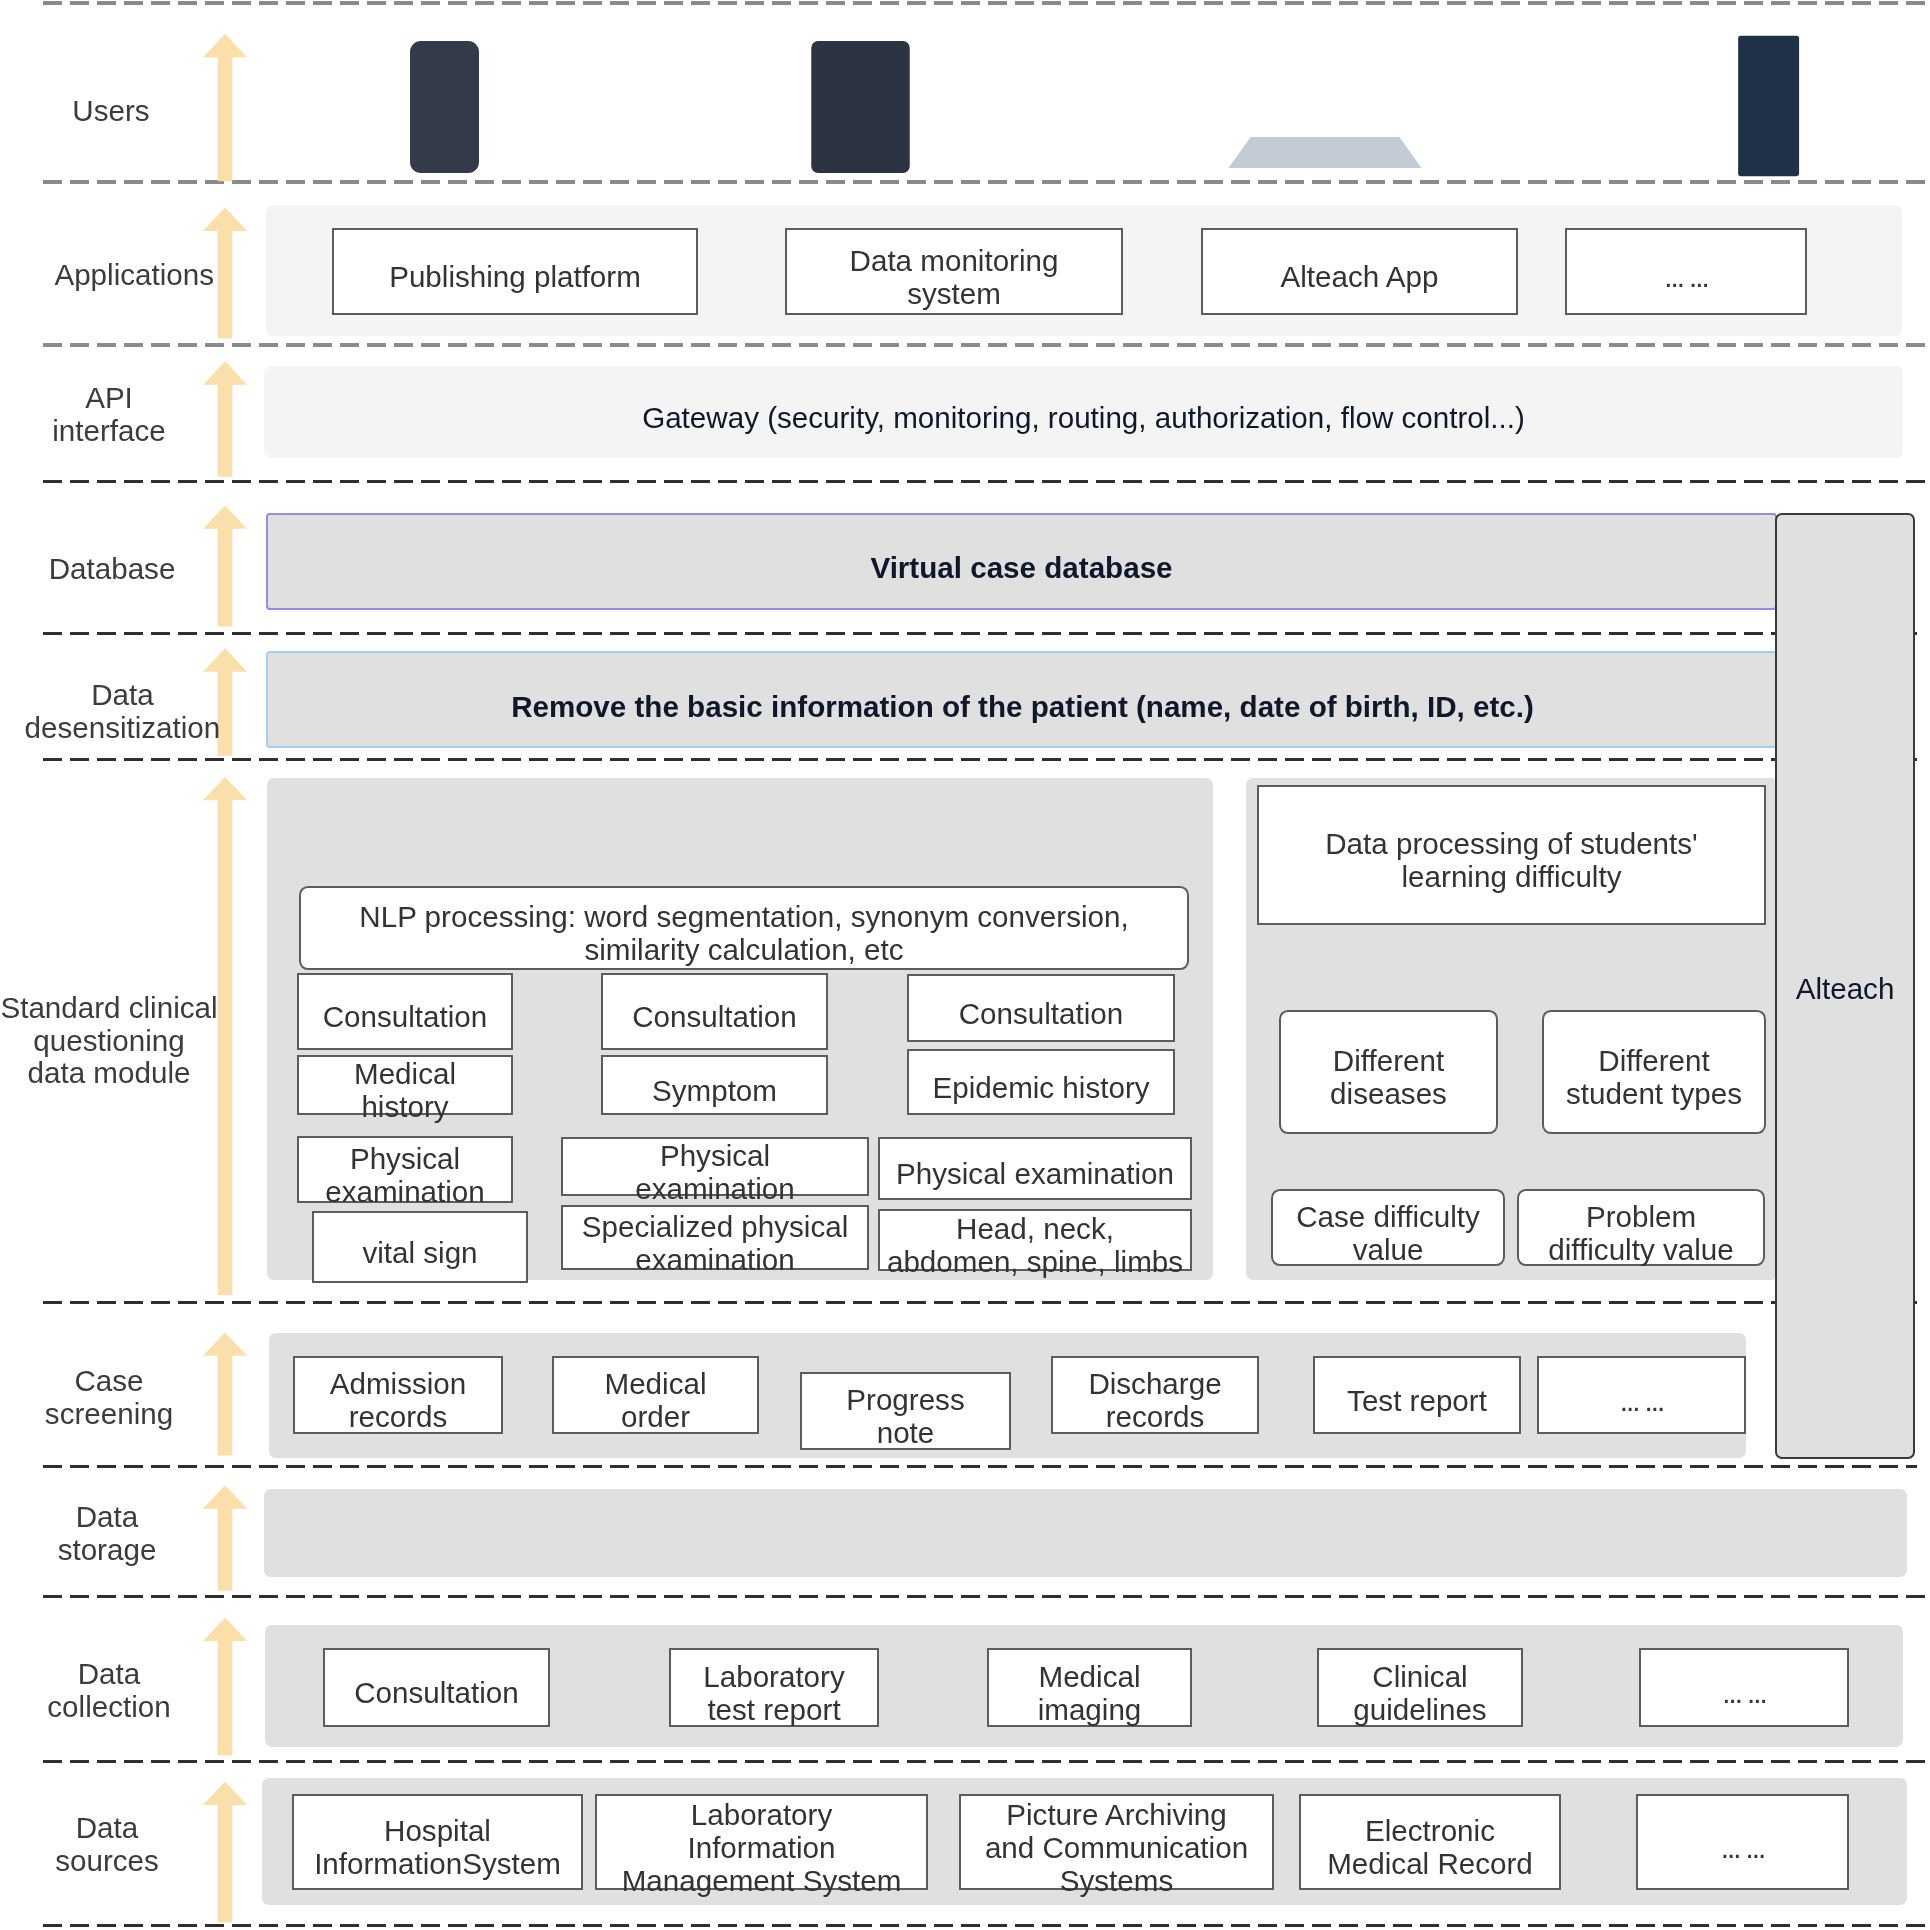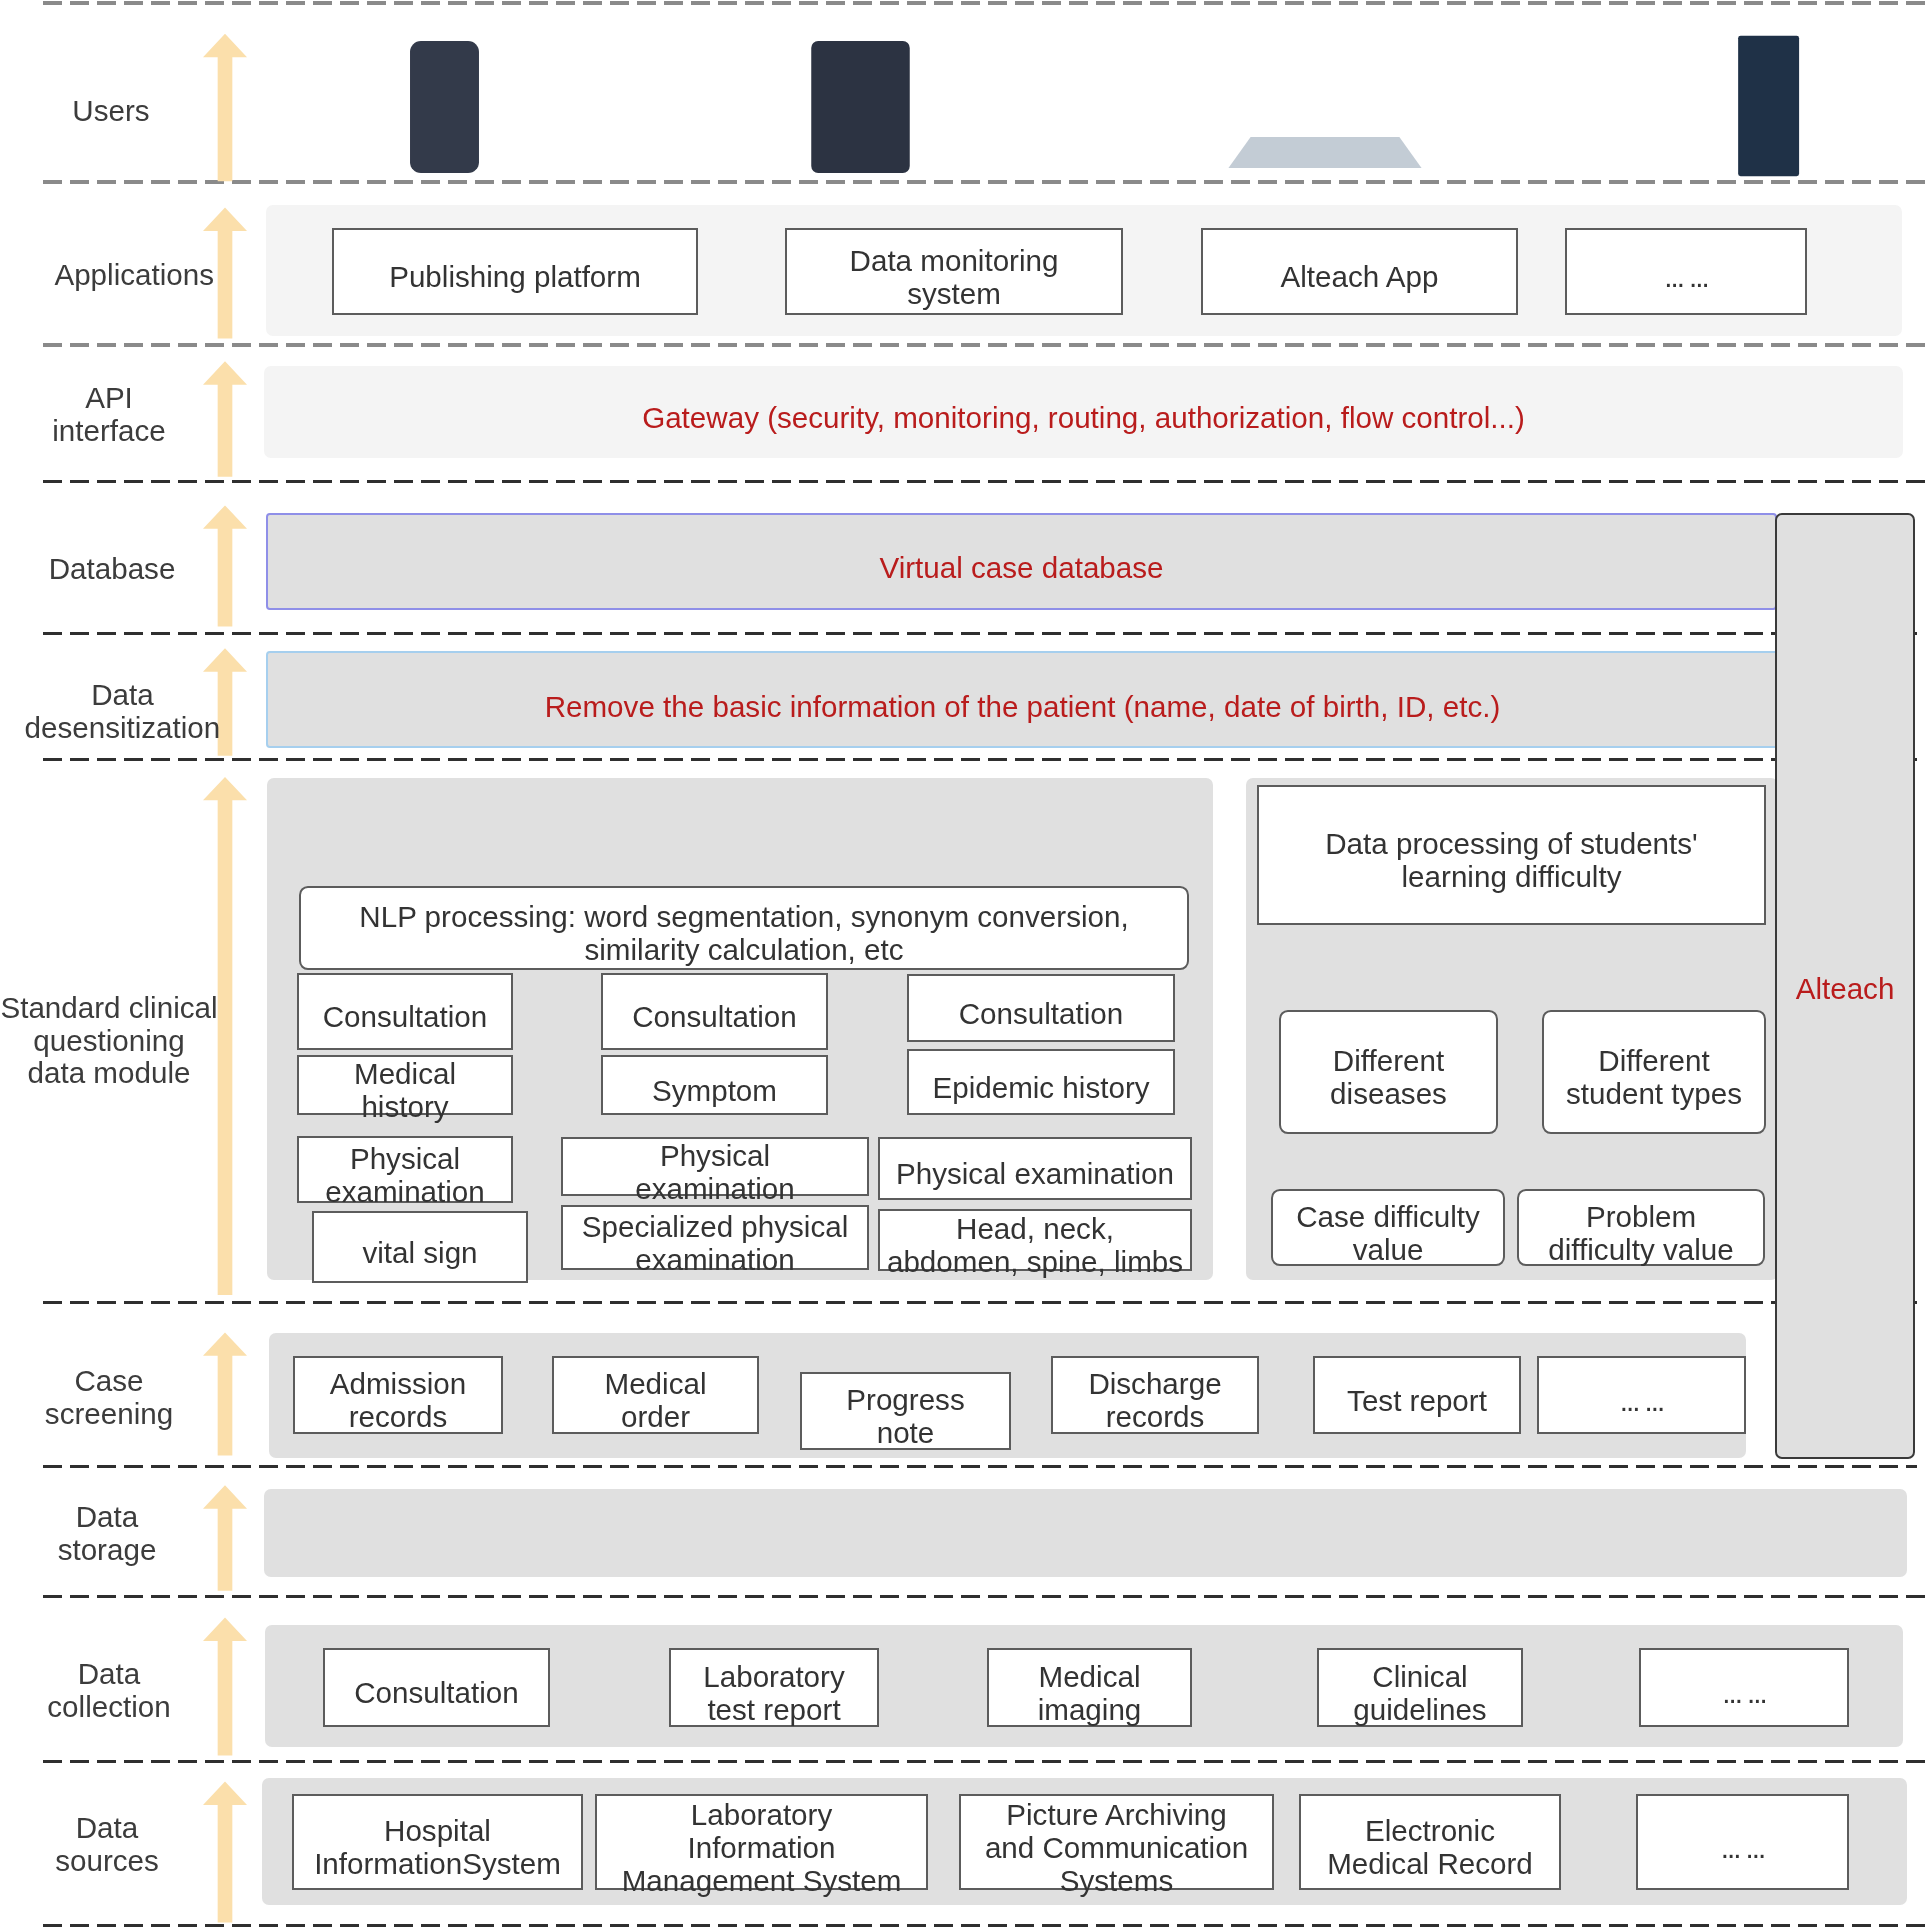--- a/index.html
+++ b/index.html
@@ -7,22 +7,22 @@
   #stage{position:relative;width:1931px;height:1931px;}
   .abs{position:absolute;box-sizing:border-box;}
   .sep{position:absolute;left:43px;height:3.3px;
        background-image:repeating-linear-gradient(to right,#2f2f2f 0,#2f2f2f 18.6px,transparent 18.6px,transparent 27px);}
   .sep.light{height:3.9px;background-image:repeating-linear-gradient(to right,#8a8a8a 0,#8a8a8a 18.6px,transparent 18.6px,transparent 27px);}
   .rlabel{position:absolute;text-align:center;font-size:29.6px;color:#3c3c3c;transform:translateZ(0);}
   .rlabel span{display:block;}
   .arrow{position:absolute;}
   .panel{position:absolute;box-sizing:border-box;background:#e0e0e0;border-radius:6.9px;}
   .panel.lite{background:#f4f4f4;}
-  .bold{font-weight:normal;font-size:28.6px;}
-  .btext{position:absolute;text-align:center;font-size:29.6px;line-height:33px;color:#b91c1c;transform:translateZ(0);}
+  .bold{font-weight:bold;font-size:28.6px;}
+  .btext{position:absolute;text-align:center;font-size:29.6px;line-height:33px;color:#0f172a;transform:translateZ(0);}
   .box{position:absolute;box-sizing:border-box;background:#ffffff;border:2px solid #5c5c5c;transform:translateZ(0);
        display:flex;align-items:center;justify-content:center;text-align:center;
        font-size:29.6px;line-height:33px;color:#333;padding-top:10.8px;}
   .box.r{border-radius:8.9px;}
   .box span{display:block;}
   .box>div{transform:translateZ(0);}
   .ell{letter-spacing:-2px;}
 </style>
 </head>
 <body>

